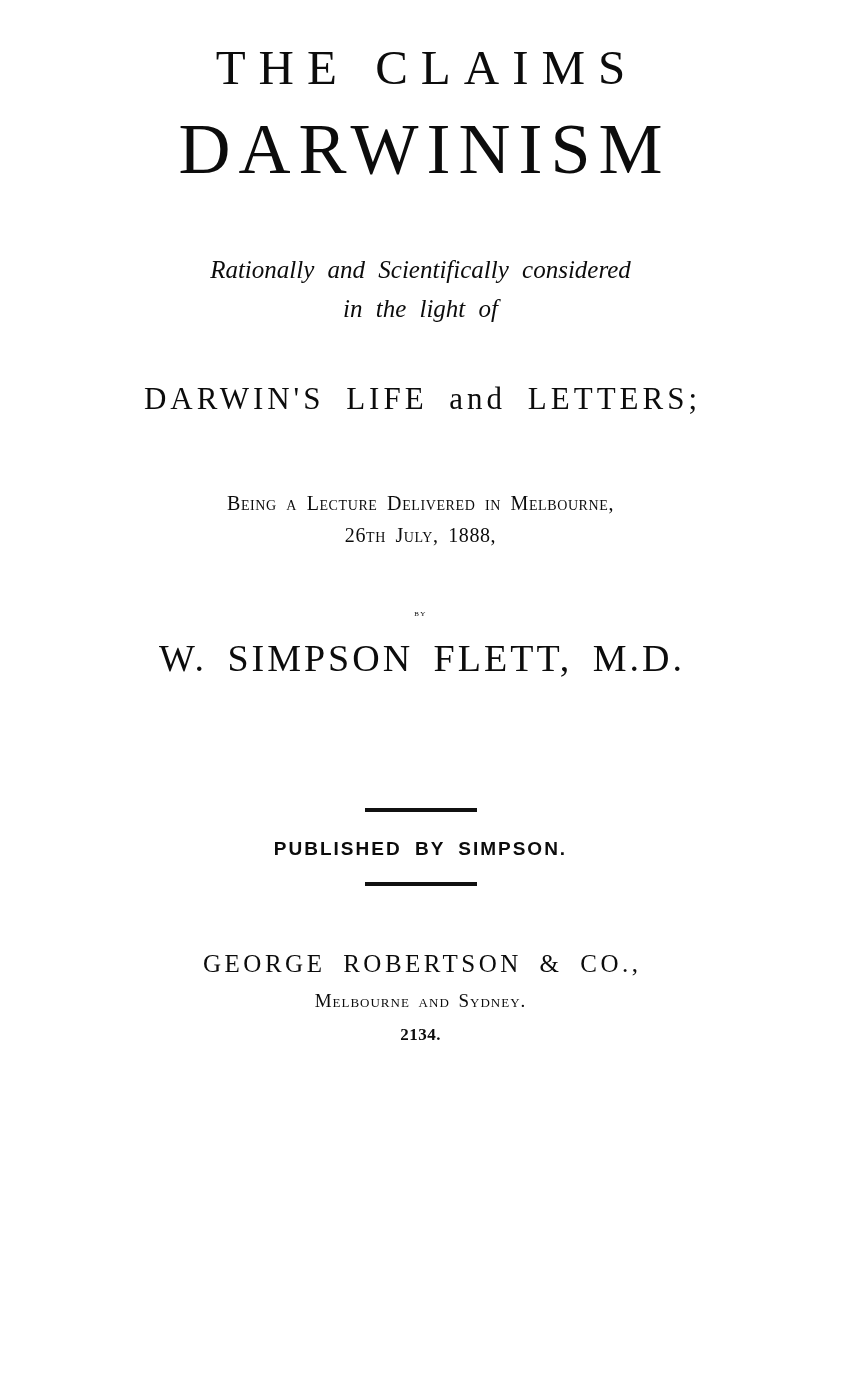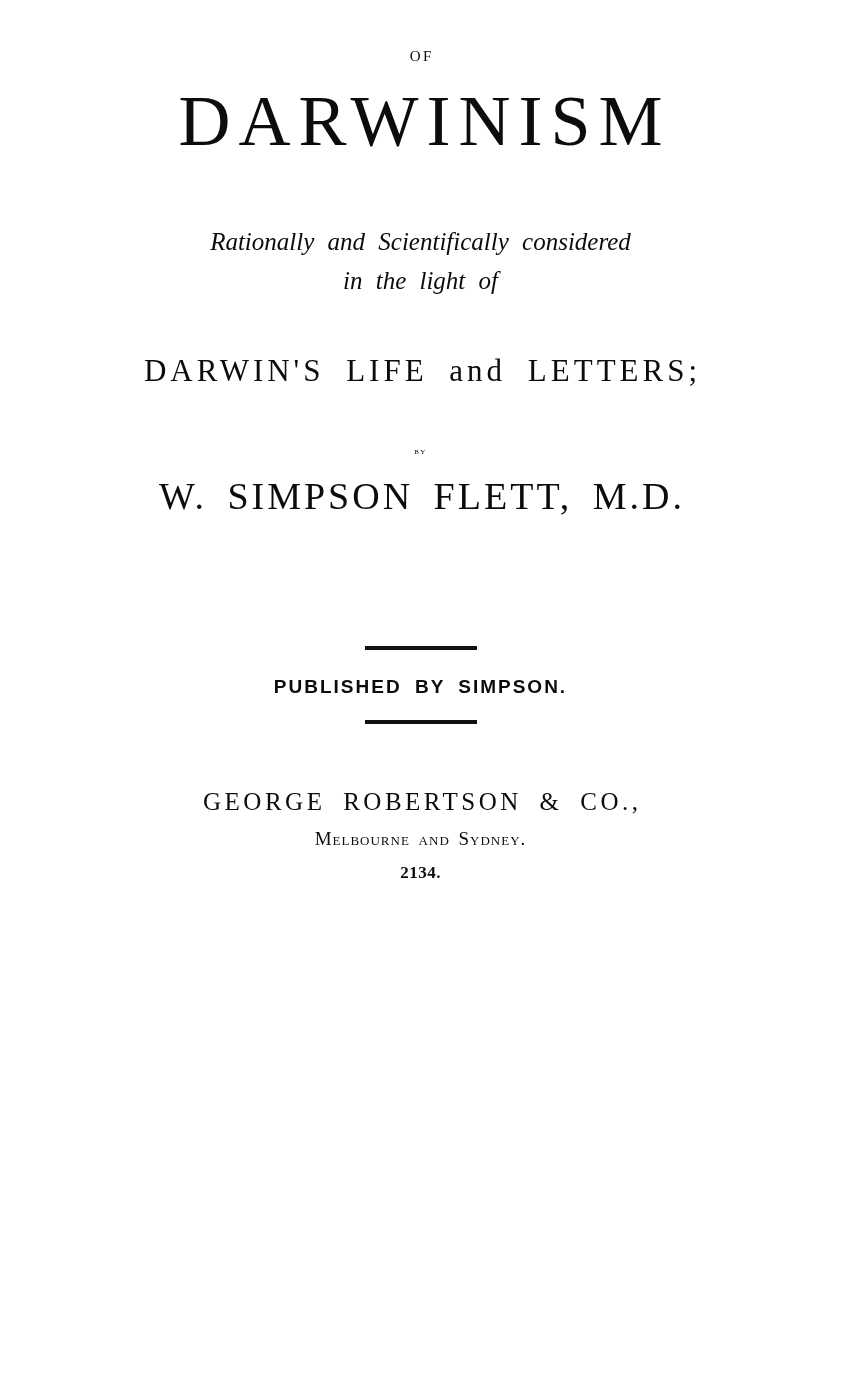--- a/index.html
+++ b/index.html
@@ -138,32 +138,36 @@
     font-weight: bold;
     margin-top: 13px;
     letter-spacing: 0.5px;
   }
 </style>
 </head>
 <body>
 
 <div class="page">
 
+  <div class="title-main">THE CLAIMS</div>
 
-  <div class="title-of">OF</div>
 
   <div class="title-darwinism">DARWINISM</div>
 
   <div class="subtitle">
     <div>Rationally and Scientifically considered</div>
     <div>in the light of</div>
   </div>
 
   <div class="life-letters">DARWIN'S LIFE and LETTERS;</div>
 
+  <div class="lecture">
+    <div class="smallcaps">Being a Lecture Delivered in Melbourne,</div>
+    <div class="smallcaps">26th July, 1888,</div>
+  </div>
 
   <div class="byline-by">by</div>
 
   <div class="author">W. SIMPSON FLETT, M.D.</div>
 
   <div class="pub-block">
     <div class="rule"></div>
     <div class="pub-text">PUBLISHED BY SIMPSON.</div>
     <div class="rule"></div>
   </div>

